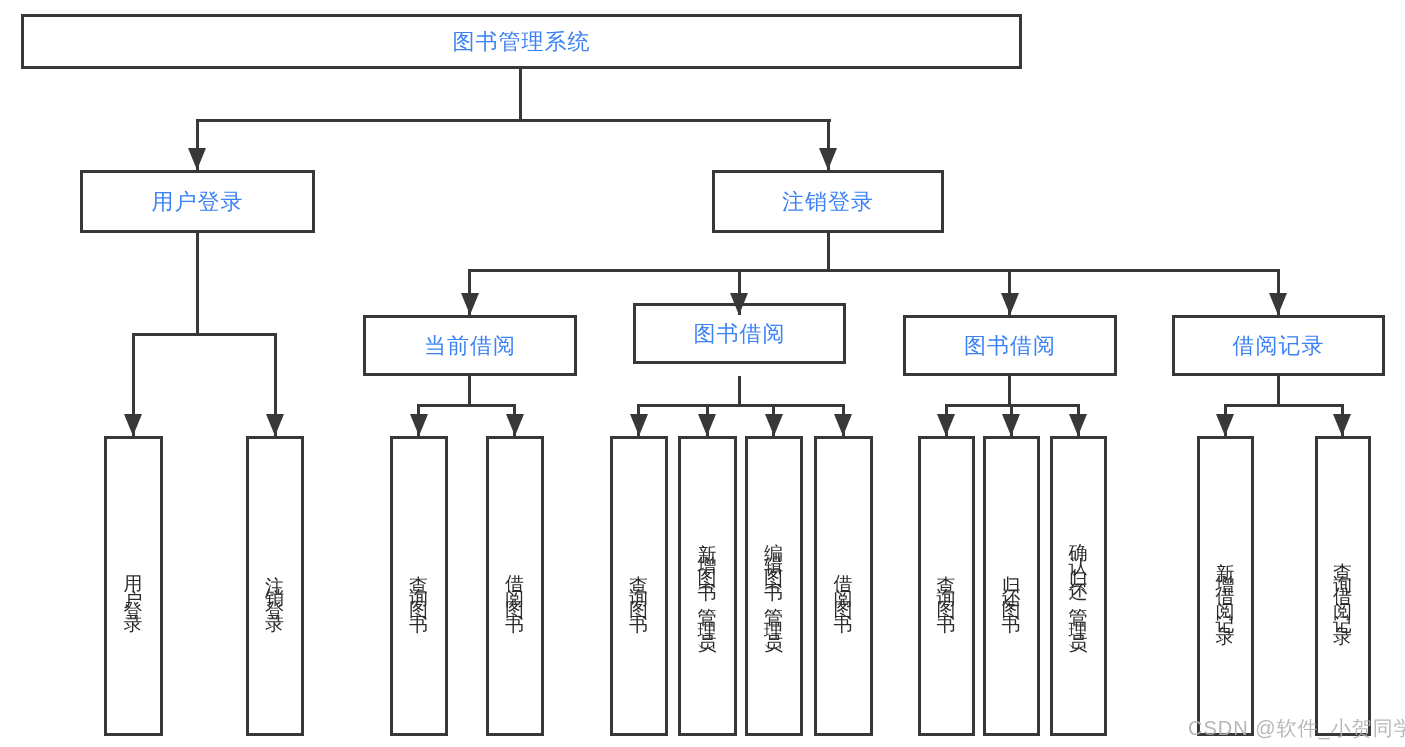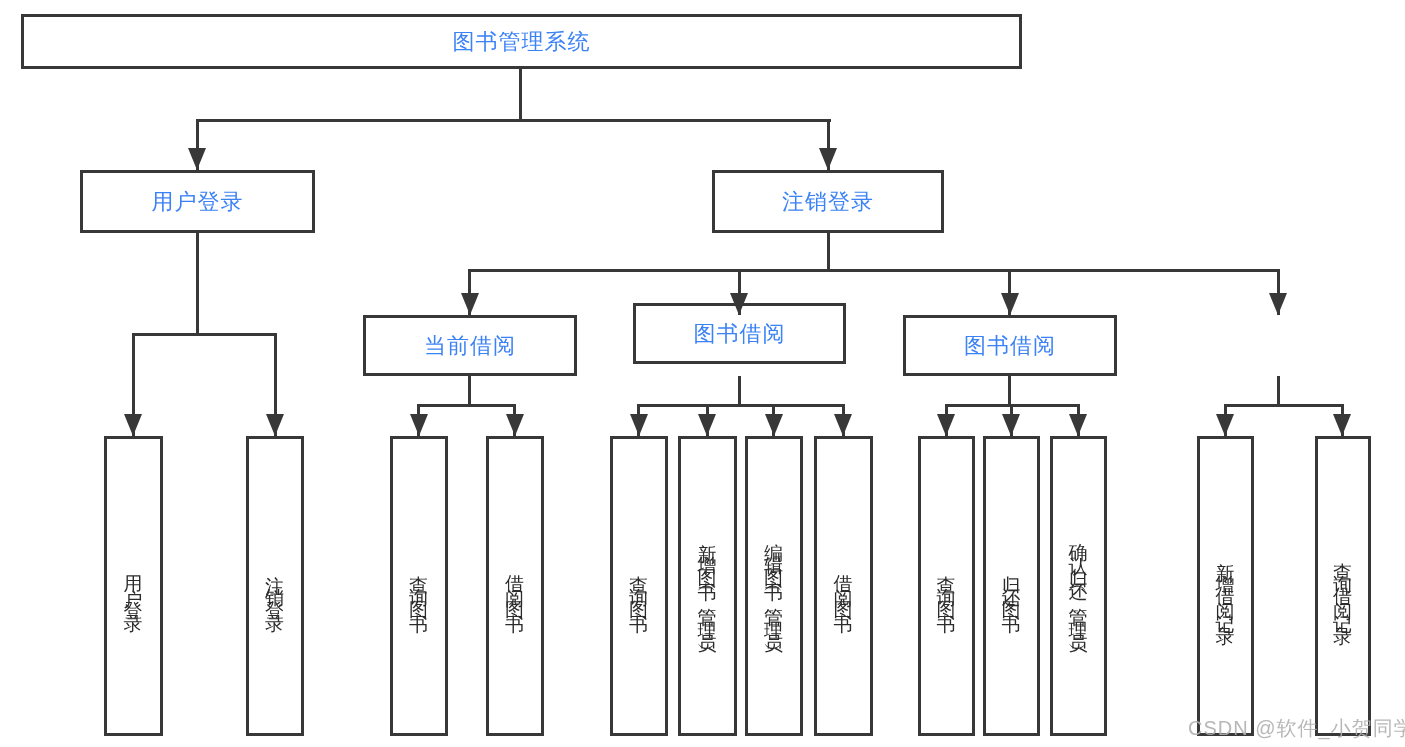--- a/index.html
+++ b/index.html
@@ -86,20 +86,23 @@
   </div>
 
   <div class="box hbox" style="left:633px; top:303px; width:213px; height:61px;">
     <span>图书借阅</span>
   </div>
 
   <div class="box hbox" style="left:903px; top:315px; width:214px; height:61px;">
     <span>图书借阅</span>
   </div>
 
+  <div class="box hbox" style="left:1172px; top:315px; width:213px; height:61px;">
+    <span>借阅记录</span>
+  </div>
 
   <div class="box leaf" style="left:104px; top:436px; width:59px; height:300px;">
     <span>用户登录</span>
   </div>
   <div class="box leaf" style="left:246px; top:436px; width:58px; height:300px;">
     <span>注销登录</span>
   </div>
 
   <div class="box leaf" style="left:390px; top:436px; width:58px; height:300px;">
     <span>查询图书</span>

